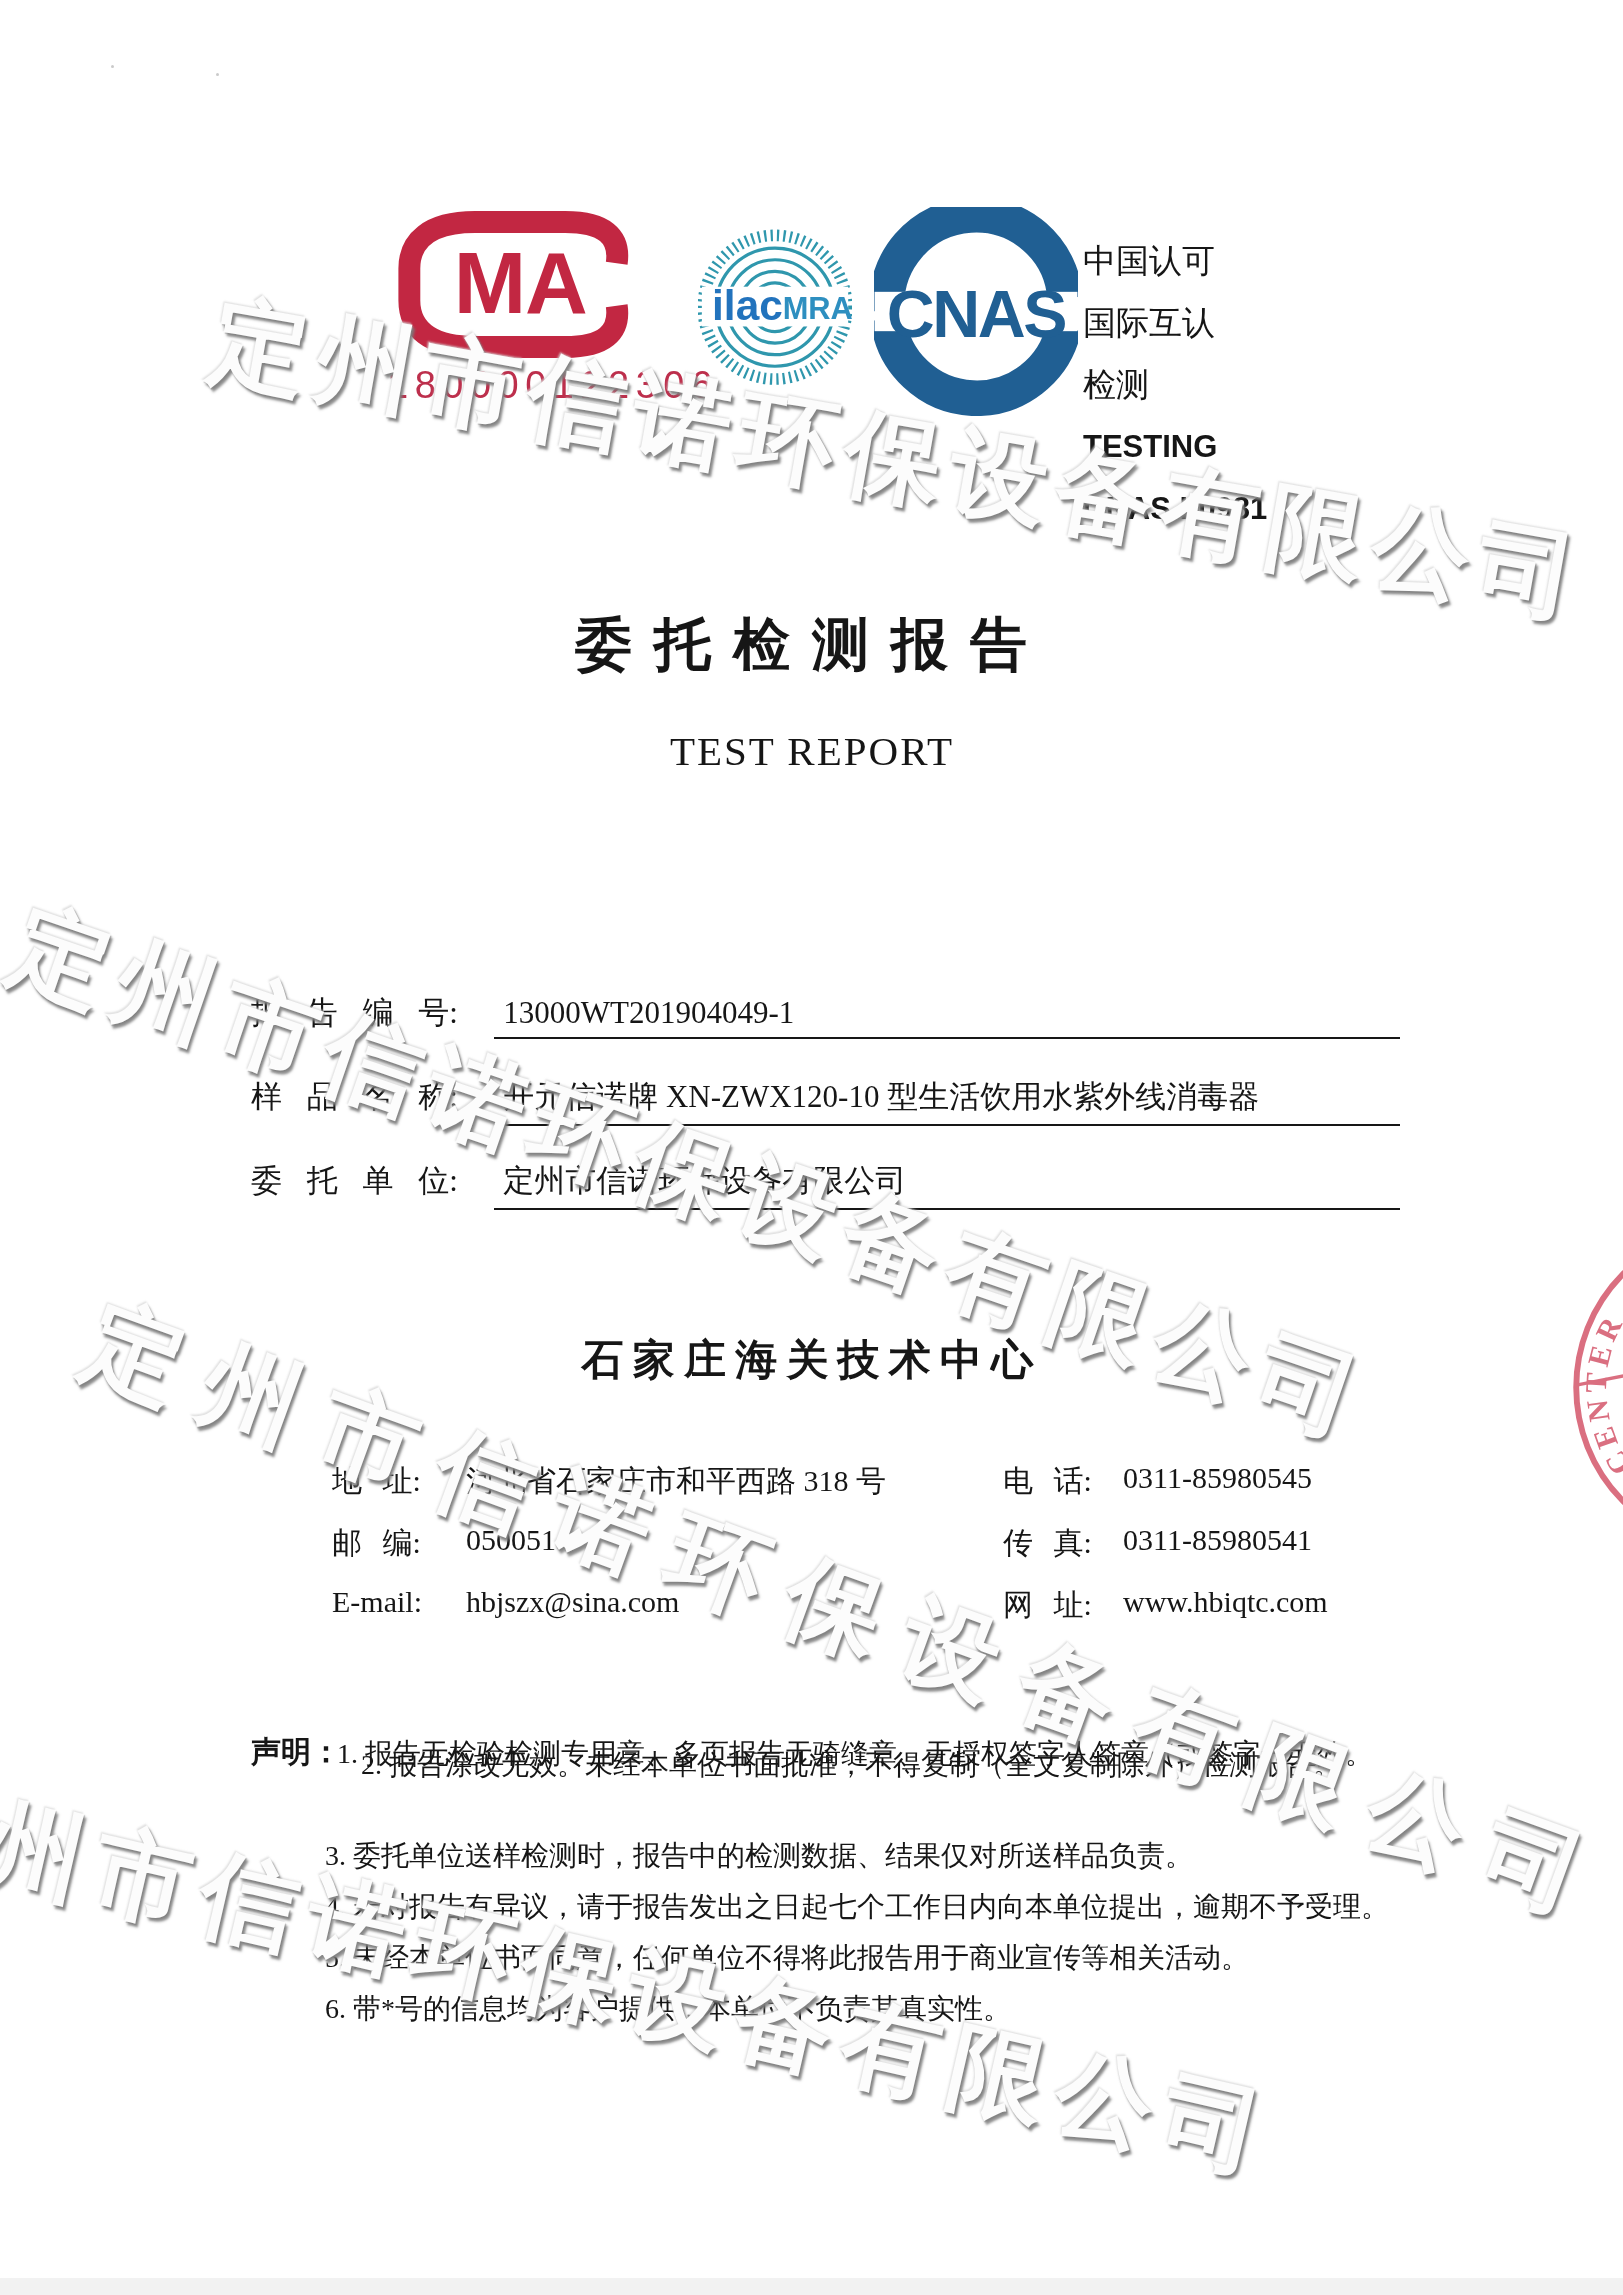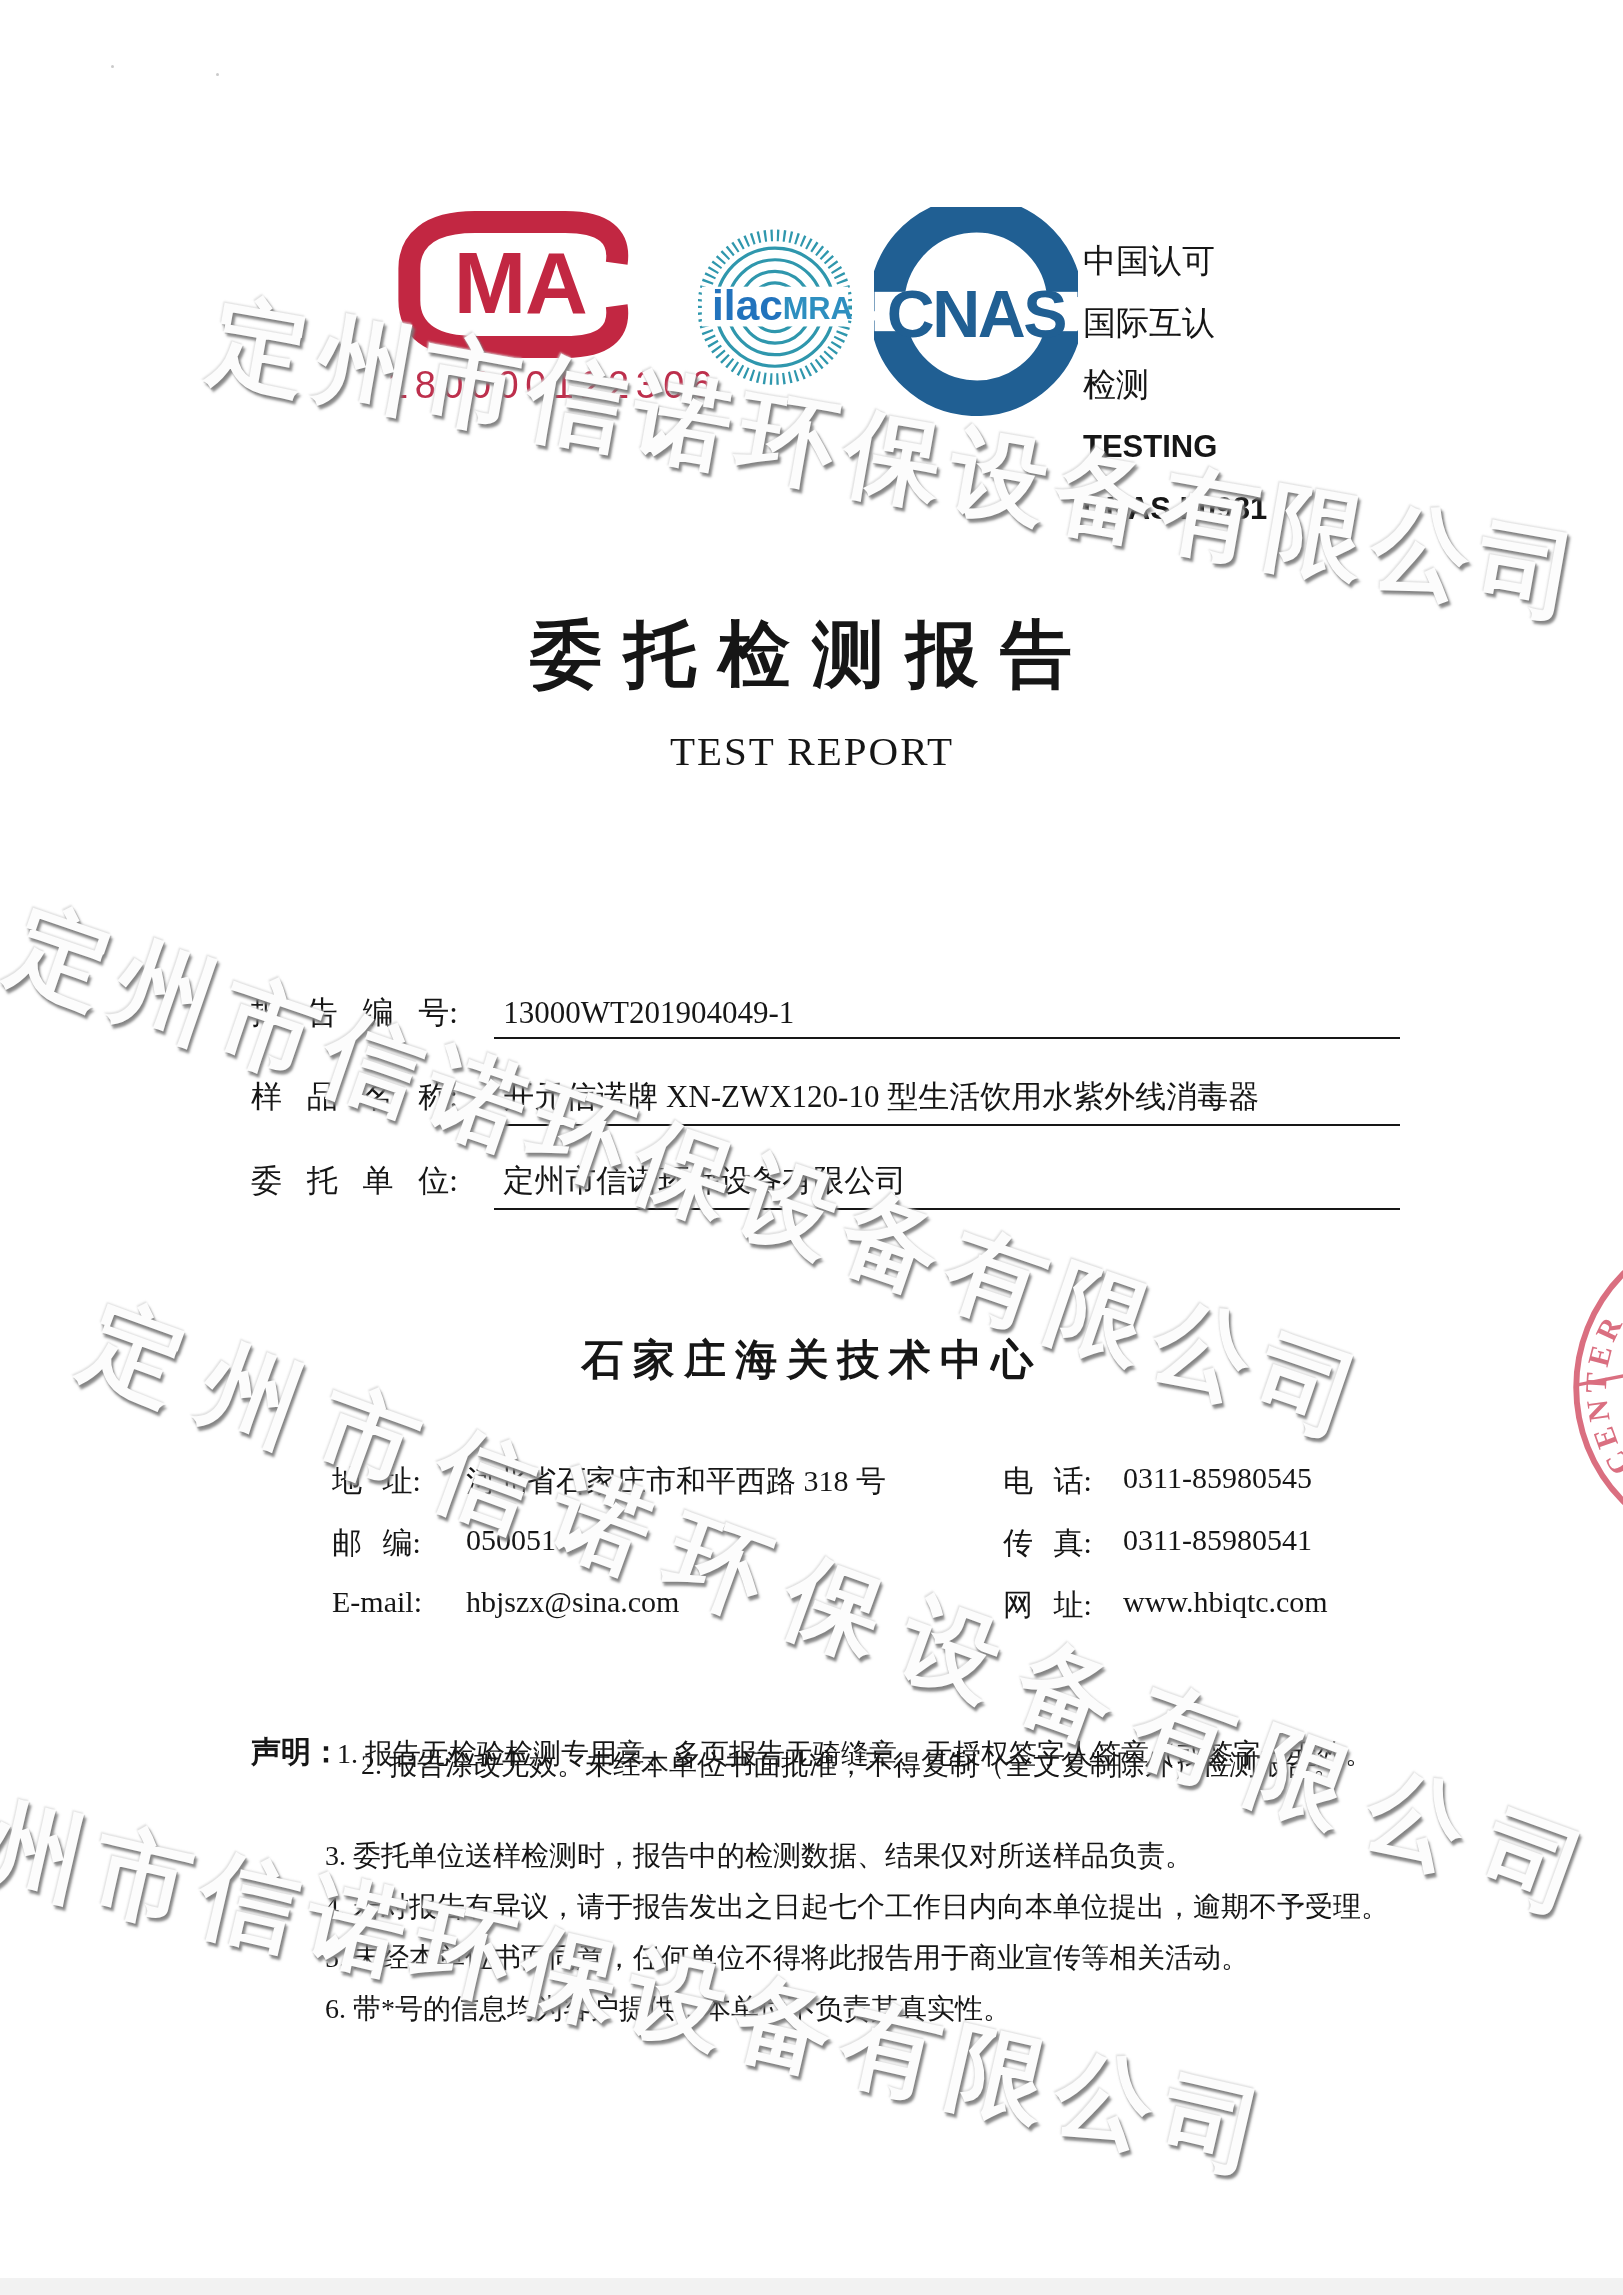--- a/index.html
+++ b/index.html
@@ -40,21 +40,21 @@
   .ilac-svg{position:absolute;left:698px;top:224px;width:154px;height:169px;}
   .cnas-svg{position:absolute;left:874px;top:207px;width:204px;height:209px;}
   .accred{position:absolute;left:1083px;top:230px;z-index:1;}
   .accred div{line-height:62px;}
   .accred .zh{font-size:33px;font-family:"Liberation Serif",serif;}
   .accred .en{font-size:31px;font-family:"Liberation Sans",sans-serif;font-weight:bold;}
 
   
   .title-zh{
     position:absolute;left:0;top:607px;width:100%;
-    text-align:center;font-size:72px;font-weight:bold;
+    text-align:center;font-size:57px;font-weight:bold;
     letter-spacing:22px;font-family:"Liberation Serif",serif;
   }
   .title-en{
     position:absolute;left:0;top:727px;width:100%;
     text-align:center;font-size:41px;letter-spacing:2px;
     font-family:"Liberation Serif",serif;
   }
 
   
   .field{

